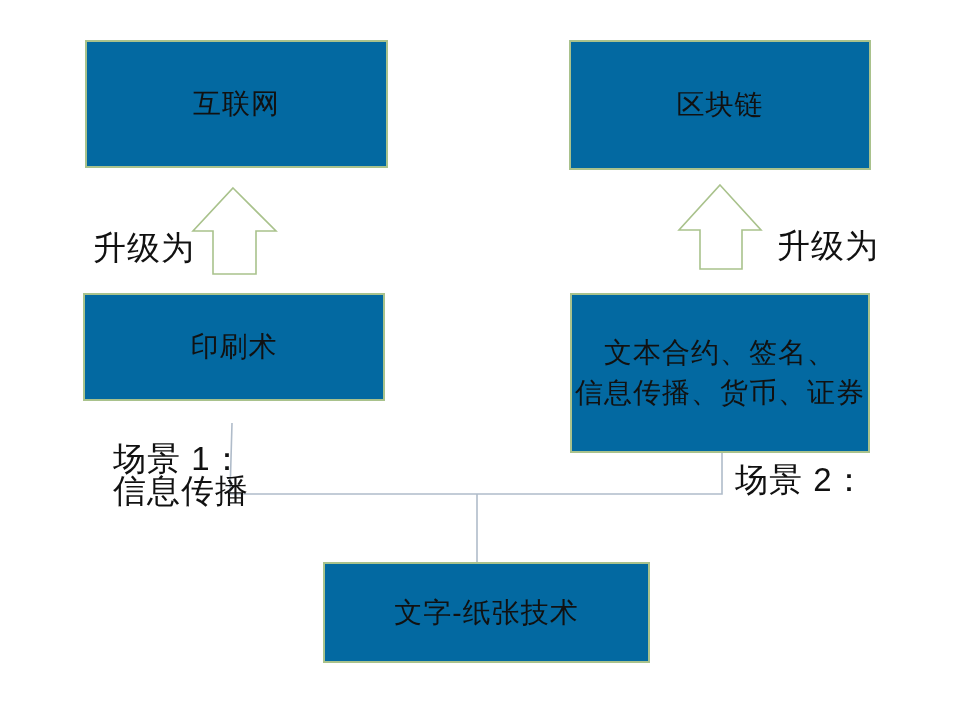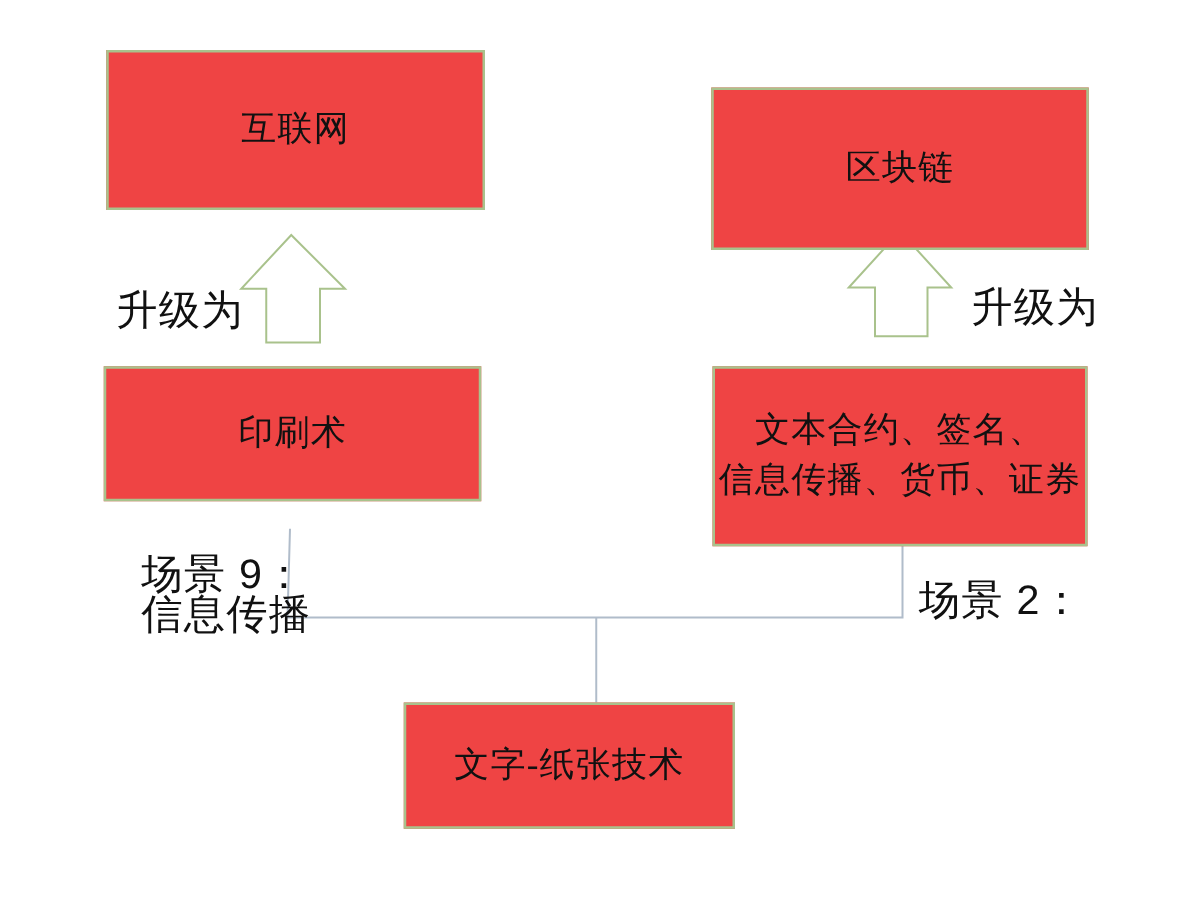--- a/index.html
+++ b/index.html
@@ -13,38 +13,37 @@
   .canvas {
     position: relative;
     width: 960px;
     height: 728px;
     background: var(--bg, #ffffff);
     overflow: hidden;
     color: var(--text, #111111);
   }
   .node {
     position: absolute;
-    background: #ef4444;
+    background: #0369a1;
     border: 2px solid var(--box-border, #a9c28c);
     box-sizing: border-box;
     display: flex;
     flex-direction: column;
     align-items: center;
     justify-content: center;
     text-align: center;
     font-size: 28px;
     line-height: 40px;
     letter-spacing: 1px;
-    font-family: Liberation Serif, serif;
   }
   .node-internet   { left: 85px;  top: 40px;  width: 303px; height: 128px; }
-  .node-blockchain { left: 569px; top: 40px;  width: 302px; height: 130px; margin-top: 30px; }
+  .node-blockchain { left: 569px; top: 40px;  width: 302px; height: 130px; }
   .node-printing   { left: 83px;  top: 293px; width: 302px; height: 108px; }
-  .node-contracts  { left: 570px; top: 293px; width: 300px; height: 144px; }
-  .node-paper      { left: 323px; top: 562px; width: 265px; height: 101px; }
+  .node-contracts  { left: 570px; top: 293px; width: 300px; height: 160px; }
+  .node-paper      { left: 323px; top: 562px; width: 327px; height: 101px; }
   .node span { display: block; }
   svg.overlay {
     position: absolute;
     left: 0;
     top: 0;
     width: 960px;
     height: 728px;
     pointer-events: none;
   }
   .block-arrow {
@@ -104,20 +103,20 @@
   </div>
 
   <div class="node node-paper">
     <span>文字-纸张技术</span>
   </div>
 
   <div class="lbl lbl-upgrade-left">升级为</div>
   <div class="lbl lbl-upgrade-right">升级为</div>
 
   <div class="lbl lbl-scene1">
-    <span>场景 9：</span>
+    <span>场景 1：</span>
     <span>信息传播</span>
   </div>
   <div class="lbl lbl-scene2">
     <span>场景 2：</span>
   </div>
 
 </div>
 
 </body></html>

